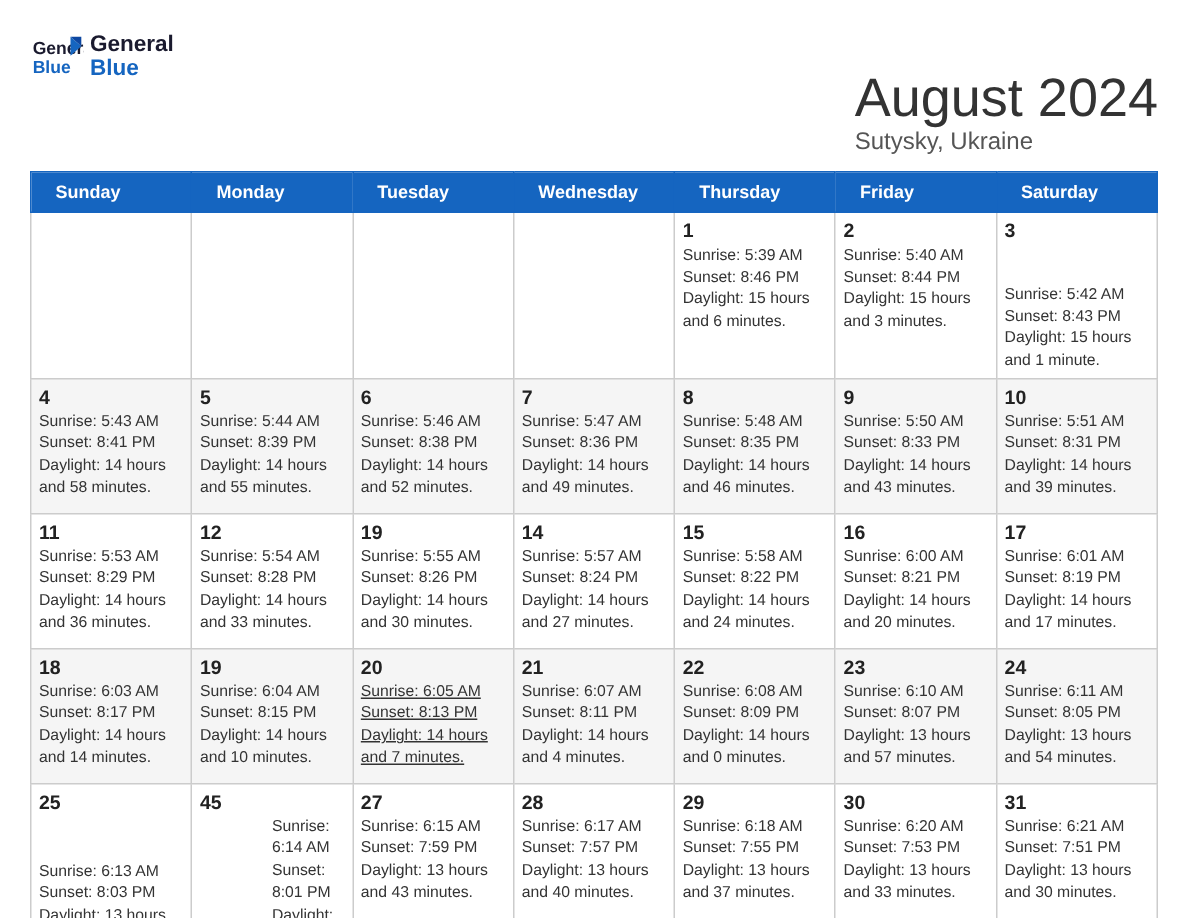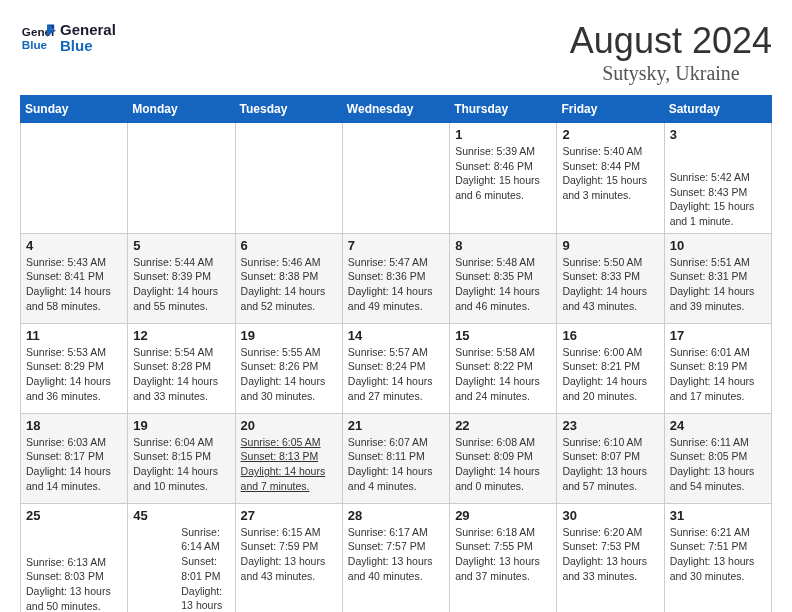--- a/index.html
+++ b/index.html
@@ -19,41 +19,41 @@
     .logo {
       display: flex;
       align-items: center;
       gap: 4px;
     }
     .logo-icon {
       width: 36px;
       height: 36px;
     }
     .title-block {
-      text-align: center;
+      text-align: left;
+      margin-top: 24px;
     }
     .month-year {
       font-size: 36px;
       font-weight: 300;
       color: #333;
     }
     .location {
-      font-size: 20px;
+      font-size: 16px;
       color: #555;
-      font-family: Liberation Serif, serif;
     }
     .calendar {
       width: 100%;
       border-collapse: collapse;
       font-size: 11px;
     }
     .calendar th {
       background: #1565c0;
       color: #fff;
-      padding: 6px 4px;
+      padding: 6px 16px;
       text-align: left;
       font-size: 12px;
       font-weight: bold;
       border: 1px solid #1565c0;
     }
     .calendar td {
       border: 1px solid #ccc;
       vertical-align: top;
       padding: 4px 5px;
       width: calc(100%/7);

